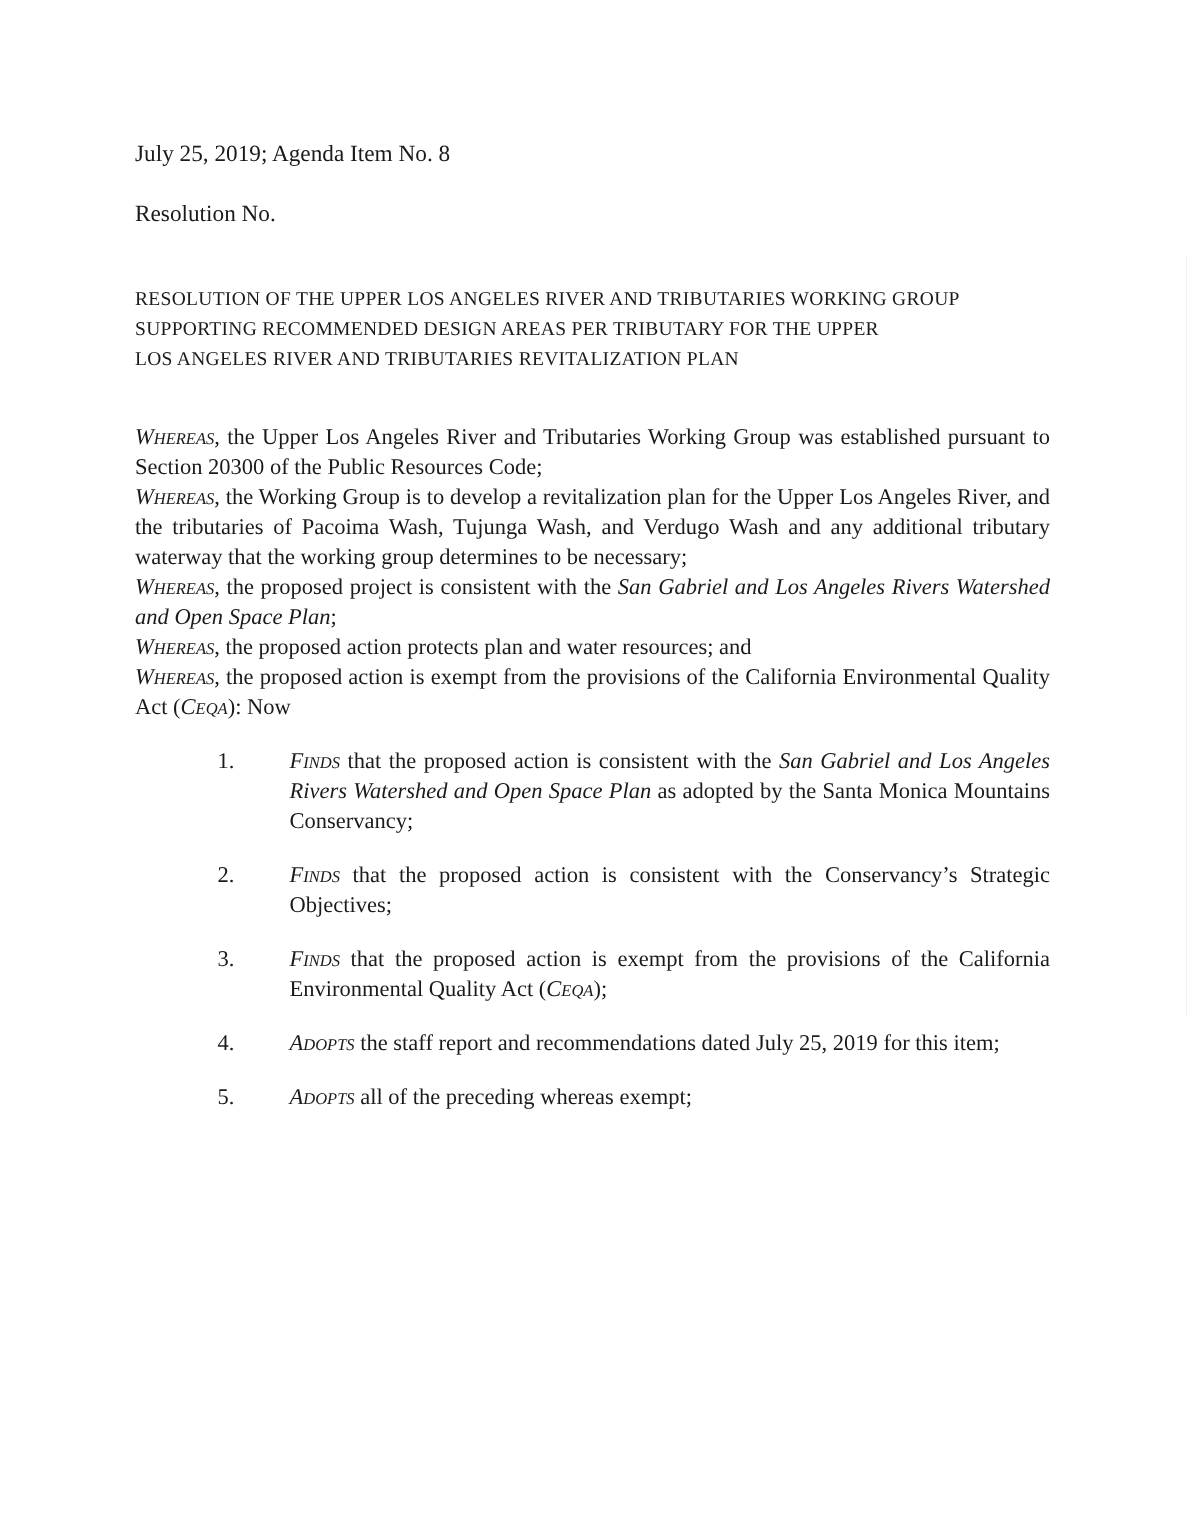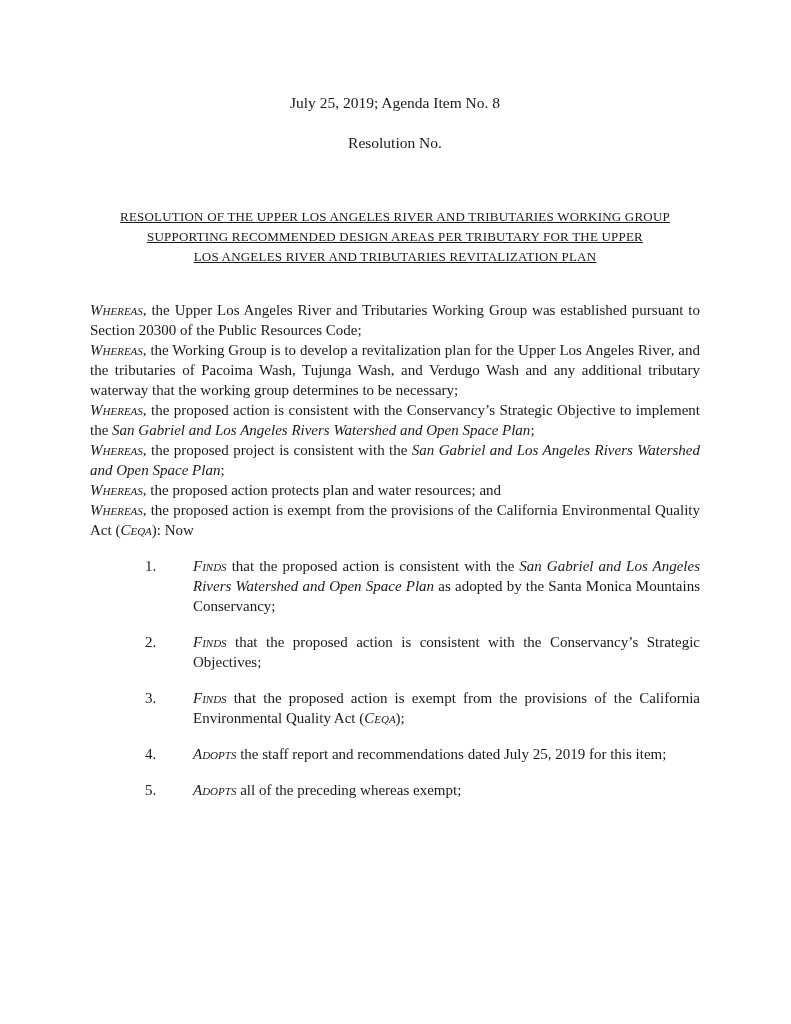--- a/index.html
+++ b/index.html
@@ -14,29 +14,28 @@
     font-family: "Liberation Serif", "DejaVu Serif", serif;
     font-size: 15px;
     line-height: 20px;
     overflow: hidden;
   }
   .content {
     padding-top: 93px;
     margin-left: 90px;
     width: 610px;
   }
-  .centered { text-align: center; }
+  .centered { }
   .date-line { font-size: 15.5px; }
   .res-no { margin-top: 20px; font-size: 15.5px; }
   .doc-title {
-    margin-top: 54px;
+    margin-top: 36px;
     font-size: 13px;
     line-height: 20px;
     letter-spacing: 0.2px;
-    text-decoration: underline;
   }
   .body-start { margin-top: 33px; }
   p.para {
     text-align: justify;
   }
   p.para.first { margin-top: 0; }
   p.para.resolved-gap { margin-top: 18px; }
   .sc { font-variant: small-caps; font-style: italic; }
   .bi { font-weight: bold; font-style: italic; }
   i { font-style: italic; }
@@ -69,21 +68,20 @@
       <div>SUPPORTING RECOMMENDED DESIGN AREAS PER TRIBUTARY FOR THE UPPER</div>
       <div>LOS ANGELES RIVER AND TRIBUTARIES REVITALIZATION PLAN</div>
     </div>
 
     <div class="body-start">
 
       <p class="para first"><span class="sc">Whereas</span><span>, the Upper Los Angeles River and Tributaries Working Group was established pursuant to Section 20300 of the Public Resources Code;</span></p>
 
       <p class="para"><span class="sc">Whereas</span><span>, the Working Group is to develop a revitalization plan for the Upper Los Angeles River, and the tributaries of Pacoima Wash, Tujunga Wash, and Verdugo Wash and any additional tributary waterway that the working group determines to be necessary;</span></p>
 
-      <p class="para"><span class="sc">Whereas</span><span>, the proposed action is consistent with the Conservancy’s Strategic Objective to implement the </span><i>San Gabriel and Los Angeles Rivers Watershed and Open Space Plan</i><span>;</span></p>
 
       <p class="para"><span class="sc">Whereas</span><span>, the proposed project is consistent with the </span><i>San Gabriel and Los Angeles Rivers Watershed and Open Space Plan</i><span>;</span></p>
 
       <p class="para"><span class="sc">Whereas</span><span>, the proposed action protects plan and water resources; and</span></p>
 
       <p class="para"><span class="sc">Whereas</span><span>, the proposed action is exempt from the provisions of the California Environmental Quality Act (</span><span class="sc">Ceqa</span><span>): Now</span></p>
 
 
     </div>
 

